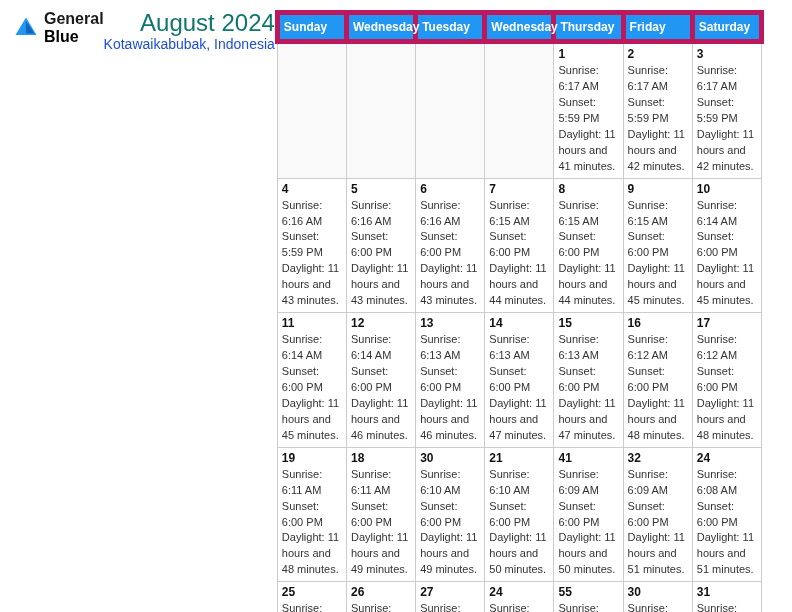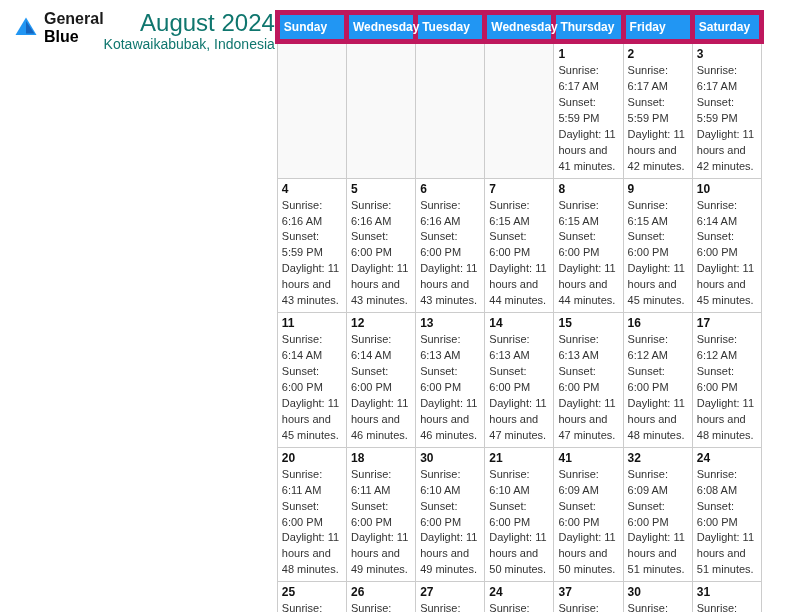--- a/index.html
+++ b/index.html
@@ -43,21 +43,21 @@
       text-align: right;
     }
     .month-title {
       font-size: 24px;
       font-weight: 400;
       color: #0f766e;
       line-height: 1.1;
     }
     .location {
       font-size: 14px;
-      color: #0f766e;
+      color: #1d4ed8;
     }
     .calendar {
       flex: 1;
       border: 1px solid #ccc;
       border-collapse: collapse;
       width: 100%;
       table-layout: fixed;
     }
     .calendar th {
       background-color: #2196F3;
@@ -203,21 +203,21 @@
             <span class="day-number">16</span>
             <div class="day-info">Sunrise: 6:12 AM<br>Sunset: 6:00 PM<br>Daylight: 11 hours and 48 minutes.</div>
           </td>
           <td>
             <span class="day-number">17</span>
             <div class="day-info">Sunrise: 6:12 AM<br>Sunset: 6:00 PM<br>Daylight: 11 hours and 48 minutes.</div>
           </td>
         </tr>
         <tr>
           <td>
-            <span class="day-number">20</span>
+            <span class="day-number">19</span>
             <div class="day-info">Sunrise: 6:11 AM<br>Sunset: 6:00 PM<br>Daylight: 11 hours and 48 minutes.</div>
           </td>
           <td>
             <span class="day-number">18</span>
             <div class="day-info">Sunrise: 6:11 AM<br>Sunset: 6:00 PM<br>Daylight: 11 hours and 49 minutes.</div>
           </td>
           <td>
             <span class="day-number">30</span>
             <div class="day-info">Sunrise: 6:10 AM<br>Sunset: 6:00 PM<br>Daylight: 11 hours and 49 minutes.</div>
           </td>
@@ -249,21 +249,21 @@
           </td>
           <td>
             <span class="day-number">27</span>
             <div class="day-info">Sunrise: 6:07 AM<br>Sunset: 6:00 PM<br>Daylight: 11 hours and 53 minutes.</div>
           </td>
           <td>
             <span class="day-number">24</span>
             <div class="day-info">Sunrise: 6:06 AM<br>Sunset: 6:00 PM<br>Daylight: 11 hours and 53 minutes.</div>
           </td>
           <td>
-            <span class="day-number">37</span>
+            <span class="day-number">55</span>
             <div class="day-info">Sunrise: 6:06 AM<br>Sunset: 6:00 PM<br>Daylight: 11 hours and 54 minutes.</div>
           </td>
           <td>
             <span class="day-number">30</span>
             <div class="day-info">Sunrise: 6:05 AM<br>Sunset: 6:00 PM<br>Daylight: 11 hours and 54 minutes.</div>
           </td>
           <td>
             <span class="day-number">31</span>
             <div class="day-info">Sunrise: 6:05 AM<br>Sunset: 6:00 PM<br>Daylight: 11 hours and 55 minutes.</div>
           </td>

